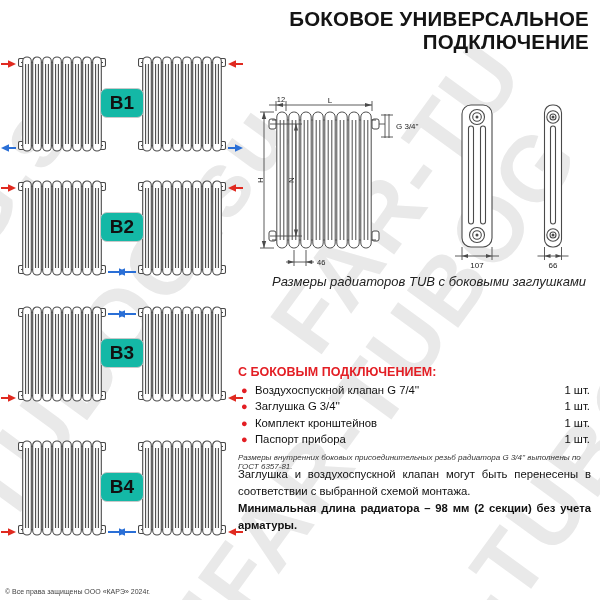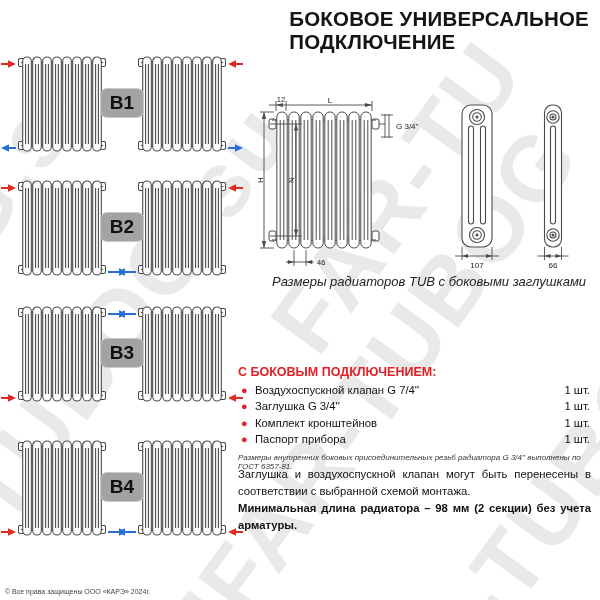--- a/index.html
+++ b/index.html
@@ -7,28 +7,28 @@
         font-family:"Liberation Sans",sans-serif;color:#111}
   
   .watermark span{position:absolute;font-weight:bold;font-size:92px;letter-spacing:3px;
         color:#e9e9e9;white-space:nowrap;transform-origin:0 0;transform:rotate(-54deg)}
   .w1{left:-60px;top:480px}
   .w2{left:120px;top:650px}
   .w3{left:390px;top:640px}
   .w4{left:250px;top:310px;color:#ededed}
   .w5{left:-130px;top:270px;color:#ededed}
   
-  .title{position:absolute;top:8px;right:11px;text-align:left;font-size:20.5px;font-weight:800;
+  .title{position:absolute;top:8px;right:11px;text-align:right;font-size:20.5px;font-weight:800;
         line-height:1.1;letter-spacing:.2px;color:#141414}
   
   .scheme-row{position:absolute;left:0;width:254px;height:116px}
   .rad{position:absolute;top:10px;width:88px;height:96px}
   .rad-left{left:18px}.rad-right{left:138px}
   .label-box{position:absolute;left:100px;top:42px;width:42px;height:28px;border:1.5px solid #c9c9c9;
-        border-radius:7px;background:#a3a3a3;display:flex;align-items:center;justify-content:center;
+        border-radius:7px;background:#14b8a6;display:flex;align-items:center;justify-content:center;
         font-size:19px;font-weight:800;color:#111}
   .arrow{position:absolute;height:12px}
   
   .dimdraw{position:absolute;left:256px;top:94px}
   .dim-caption{position:absolute;left:272px;top:274px;font-size:13px;font-style:italic;color:#222}
   .sideview{position:absolute;top:102px}
   .sv1{left:452px}.sv2{left:533px}
   svg text{font-family:"Liberation Sans",sans-serif}
   
   .package{position:absolute;left:238px;top:356px;width:352px}

